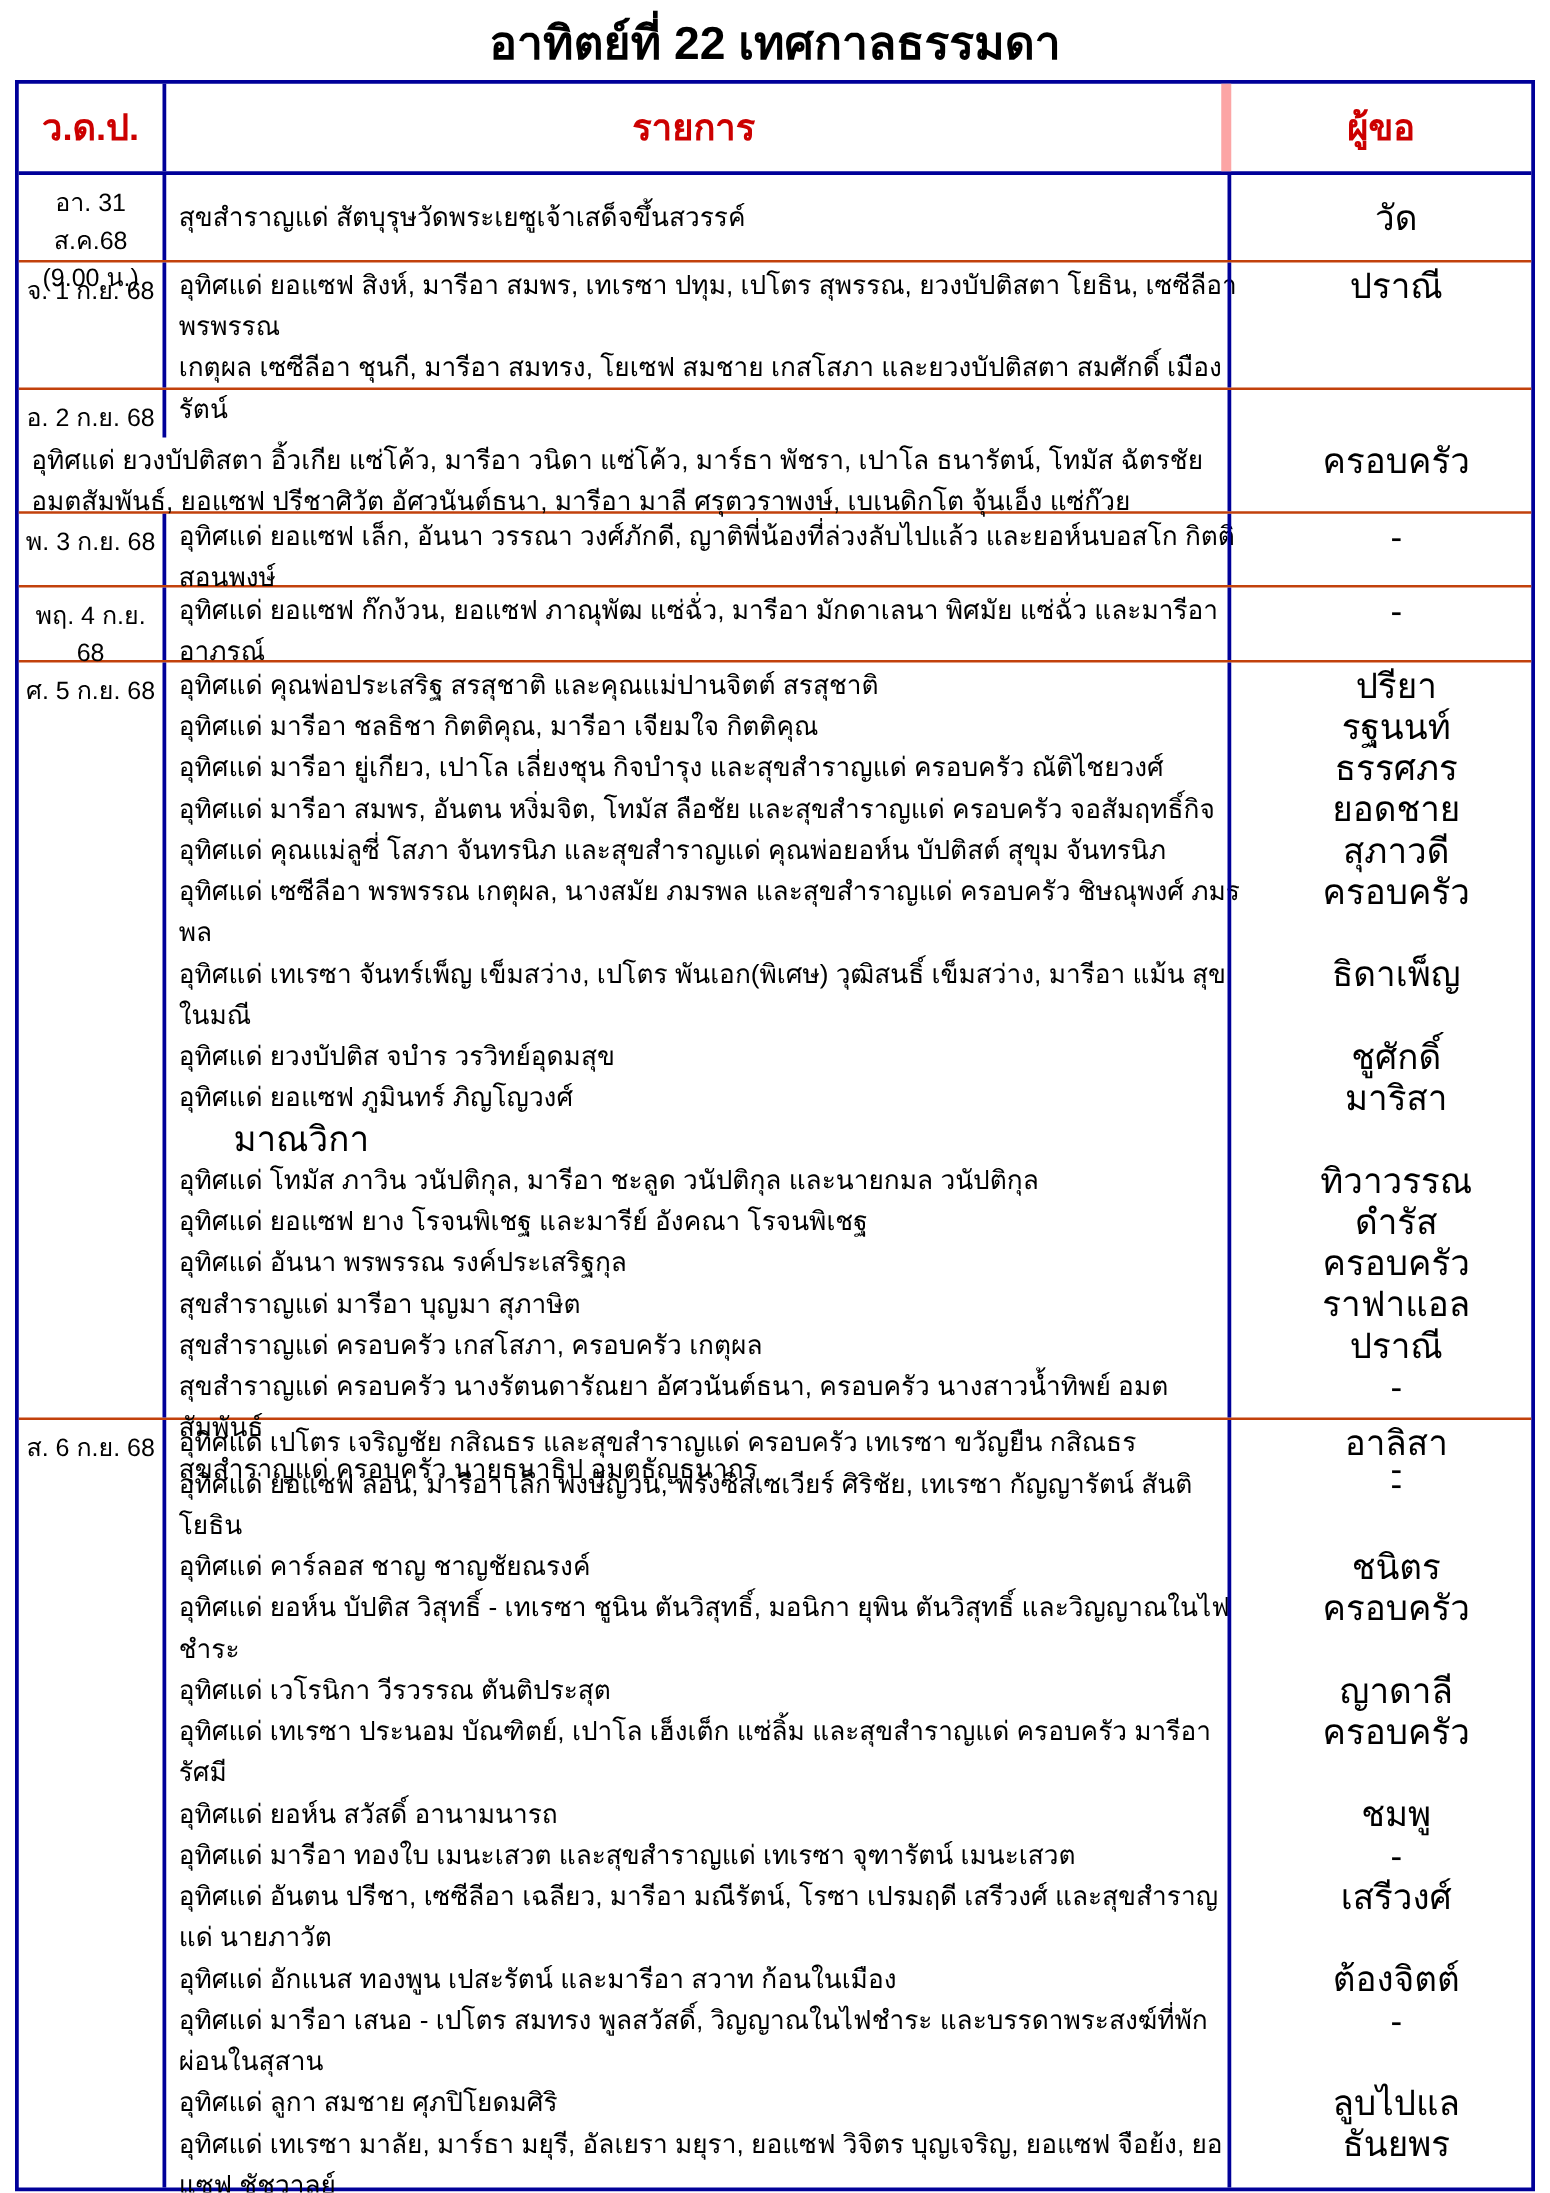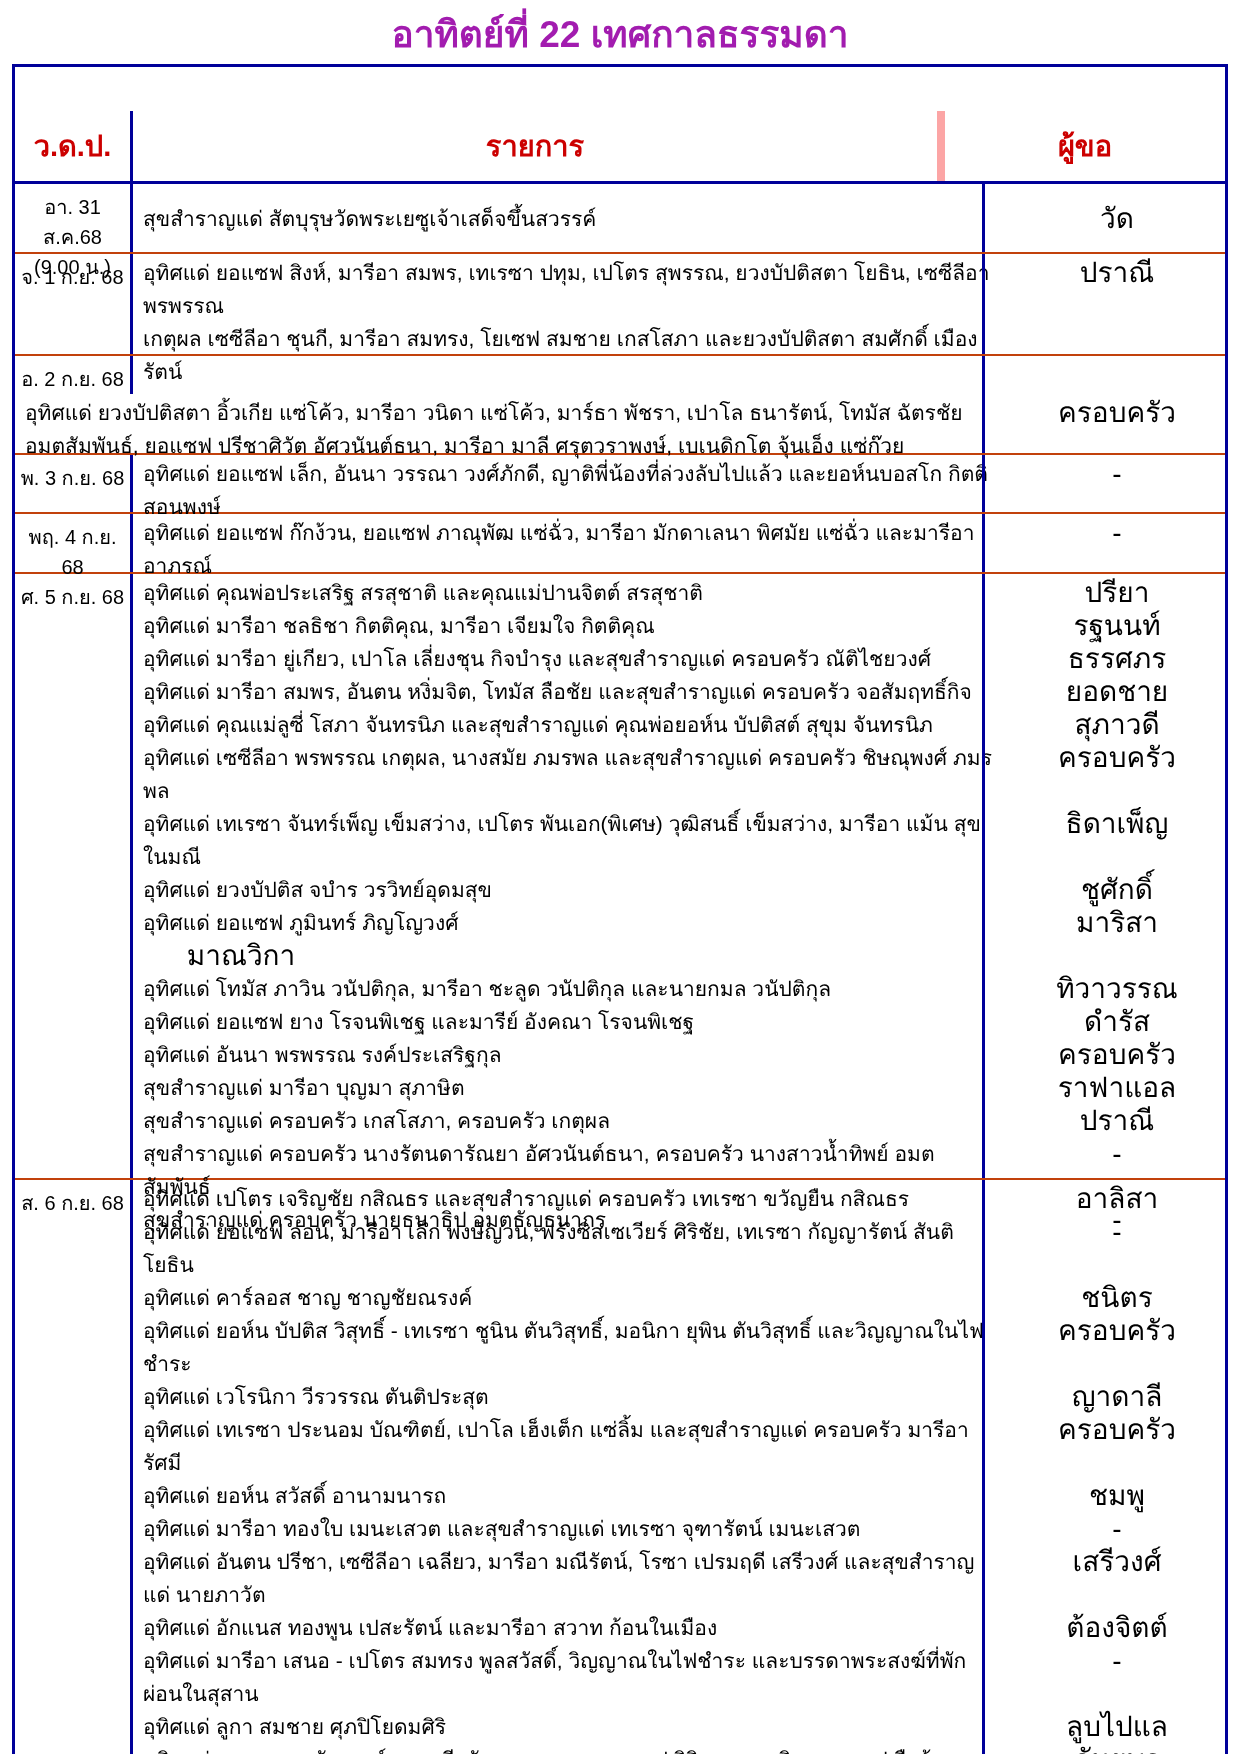--- a/index.html
+++ b/index.html
@@ -3,32 +3,32 @@
 <meta charset="utf-8">
 <style>
   html,body{margin:0;padding:0;}
   body{
     width:1240px;height:1754px;overflow:hidden;background:#ffffff;
     font-family:"Liberation Sans","DejaVu Sans",sans-serif;
     color:#000000;
   }
   .page-title{
     margin:10px 0 4px 0;text-align:center;
-    font-size:37px;font-weight:bold;color:#a21caf;line-height:50px;
+    font-size:37px;font-weight:bold;color:#000000;line-height:50px;
   }
   .mass-table{
     margin:0 12px;border:3px solid #000099;background:#ffffff;
   }
   
-  .header-row{display:flex;height:70px;border-bottom:3px solid #000099;margin-top:44px;}
+  .header-row{display:flex;height:70px;border-bottom:3px solid #000099;}
   .th{display:flex;align-items:center;justify-content:center;
       font-size:29px;font-weight:bold;color:#cc0000;}
   .th-date{width:115px;border-right:3px solid #000099;}
   .th-items{flex:1;border-right:8px solid #fca5a5;}
-  .th-req{width:280px;}
+  .th-req{width:240px;}
   
   .row{position:relative;display:flex;border-bottom:2px solid #c2410c;}
   .row:last-child{border-bottom:none;}
   .cell-date{
     width:115px;border-right:3px solid #000099;flex:none;
     text-align:center;font-size:20px;line-height:30px;
     padding-top:8px;white-space:pre-line;
   }
   .cell-items{
     flex:1;display:flex;flex-direction:column;justify-content:space-around;

